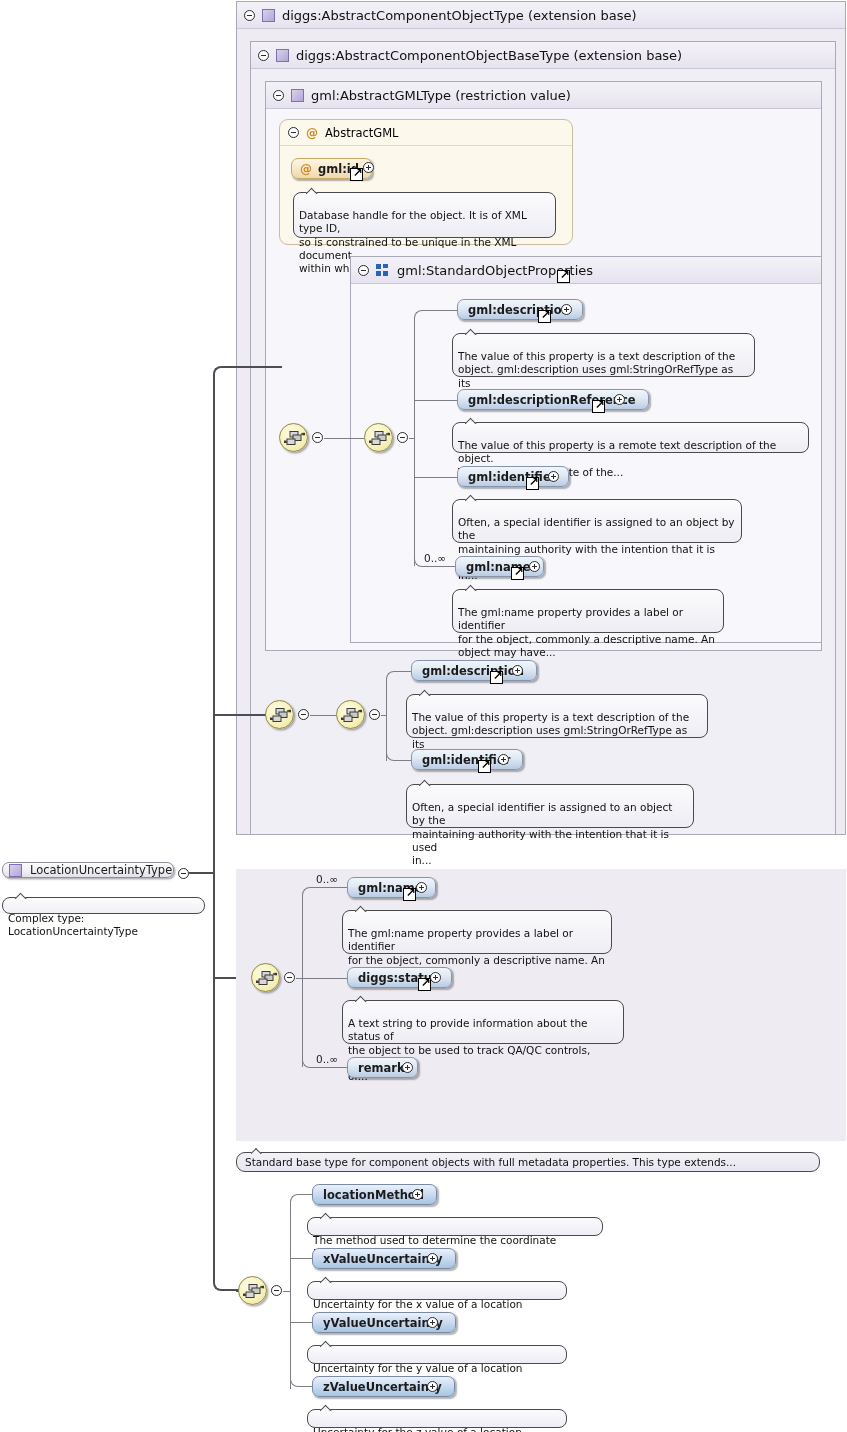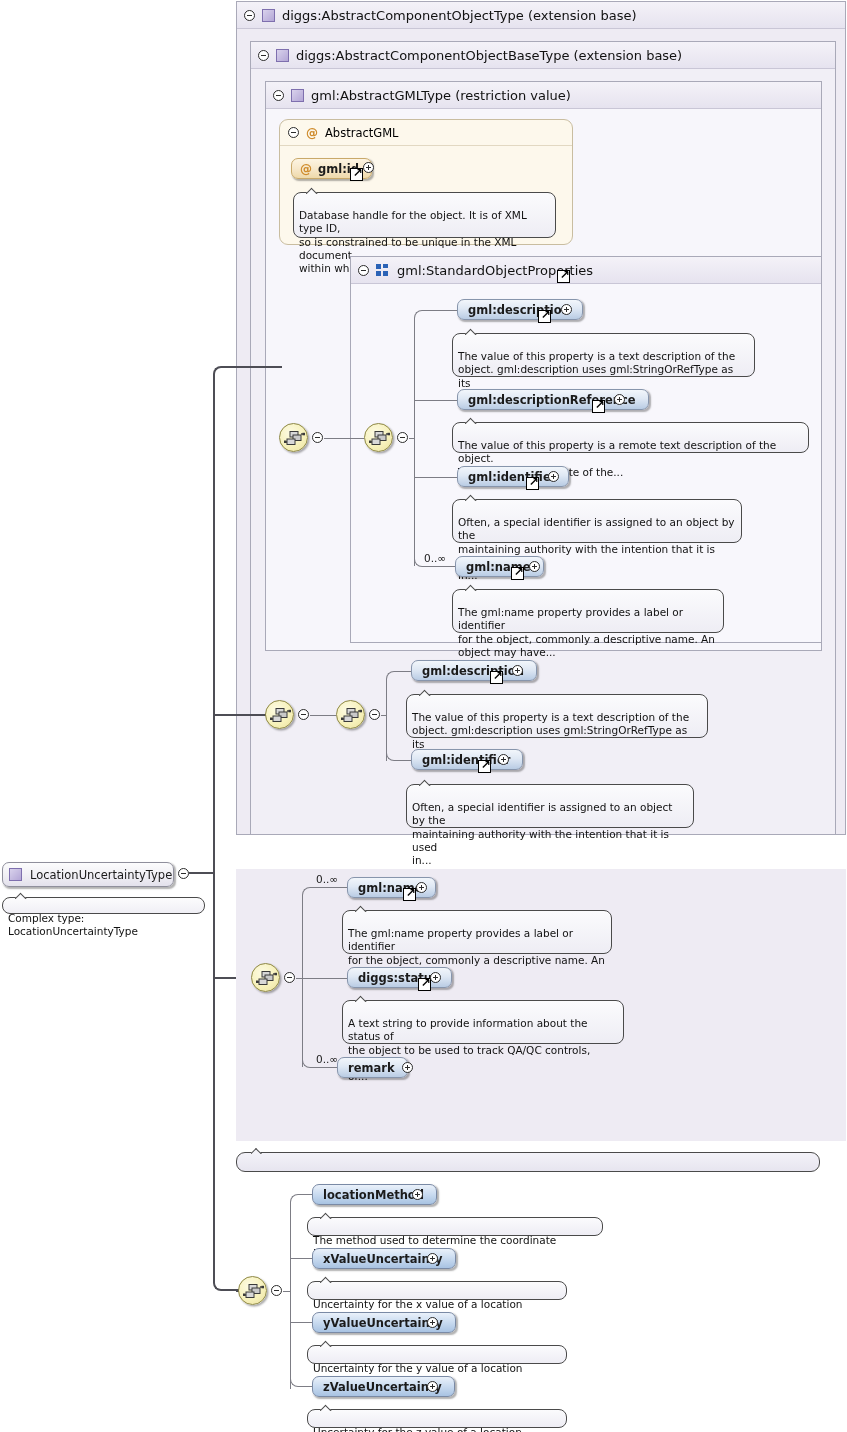--- a/index.html
+++ b/index.html
@@ -124,21 +124,21 @@
     padding-left: 8px;
     gap: 6px;
   }
   .node.root {
     border: 1px solid #8f8f9c;
     background: linear-gradient(to bottom, #fcfcfd 0%, #f0eff4 55%, #e3e1ec 100%);
     gap: 8px;
     padding-left: 6px;
     font-weight: normal;
     font-size: 11.5px;
-    height: 25px;
+    height: 16px;
   }
 
   
   .linkmark {
     position: absolute;
     width: 13px; height: 13px;
     background: #fff;
     border: 1px solid #000;
     display: block;
   }
@@ -543,29 +543,30 @@
   </div>
   <span class="linkmark" style="left:418px; top:978px;"></span>
   <span class="plusmark" style="left:430px; top:972px;"></span>
   <div class="balloon" style="left:342px; top:1000px; width:282px; height:44px;">
     <span class="notch"></span><span>A text string to provide information about the status of
 the object to be used to track QA/QC controls, review
 or...</span>
   </div>
 
   <span class="card" style="left:316px; top:1053px;">0..∞</span>
-  <div class="node elem" style="left:337px; top:1057px;">
+  <div class="node elem" style="left:347px; top:1057px;">
     <span>remark</span>
   </div>
   <span class="plusmark" style="left:402px; top:1062px;"></span>
 
   <div class="annobar" style="left:236px; top:1152px; width:584px; height:20px;">
     <span class="notch" style="position:absolute; top:-6px; left:14px; width:13px; height:7px; overflow:hidden;">
       <span style="position:absolute; left:0; top:3px; width:10px; height:10px; background:#f3f2f8; border-left:1px solid #4a4a4a; border-top:1px solid #4a4a4a; display:block; transform:rotate(45deg);"></span>
     </span>
+    <span>Standard base type for component objects with full metadata properties. This type extends...</span>
   </div>
 
   <div class="seq" style="left:238px; top:1276px;">
     <svg width="21" height="15" viewBox="0 0 21 15">
       <rect x="6" y="0.5" width="8" height="5.5" fill="#d8d8d8" stroke="#3a3a3a" stroke-width="1"></rect>
       <rect x="9" y="4" width="8" height="5.5" fill="#c9c9c9" stroke="#3a3a3a" stroke-width="1"></rect>
       <rect x="3" y="8" width="8" height="5.5" fill="#d8d8d8" stroke="#3a3a3a" stroke-width="1"></rect>
       <line x1="0" y1="11" x2="3" y2="11" stroke="#3a3a3a" stroke-width="1.4"></line>
       <rect x="0" y="9.5" width="2.5" height="2.5" fill="#3a3a3a"></rect>
       <line x1="17" y1="3" x2="20" y2="3" stroke="#3a3a3a" stroke-width="1.4"></line>

